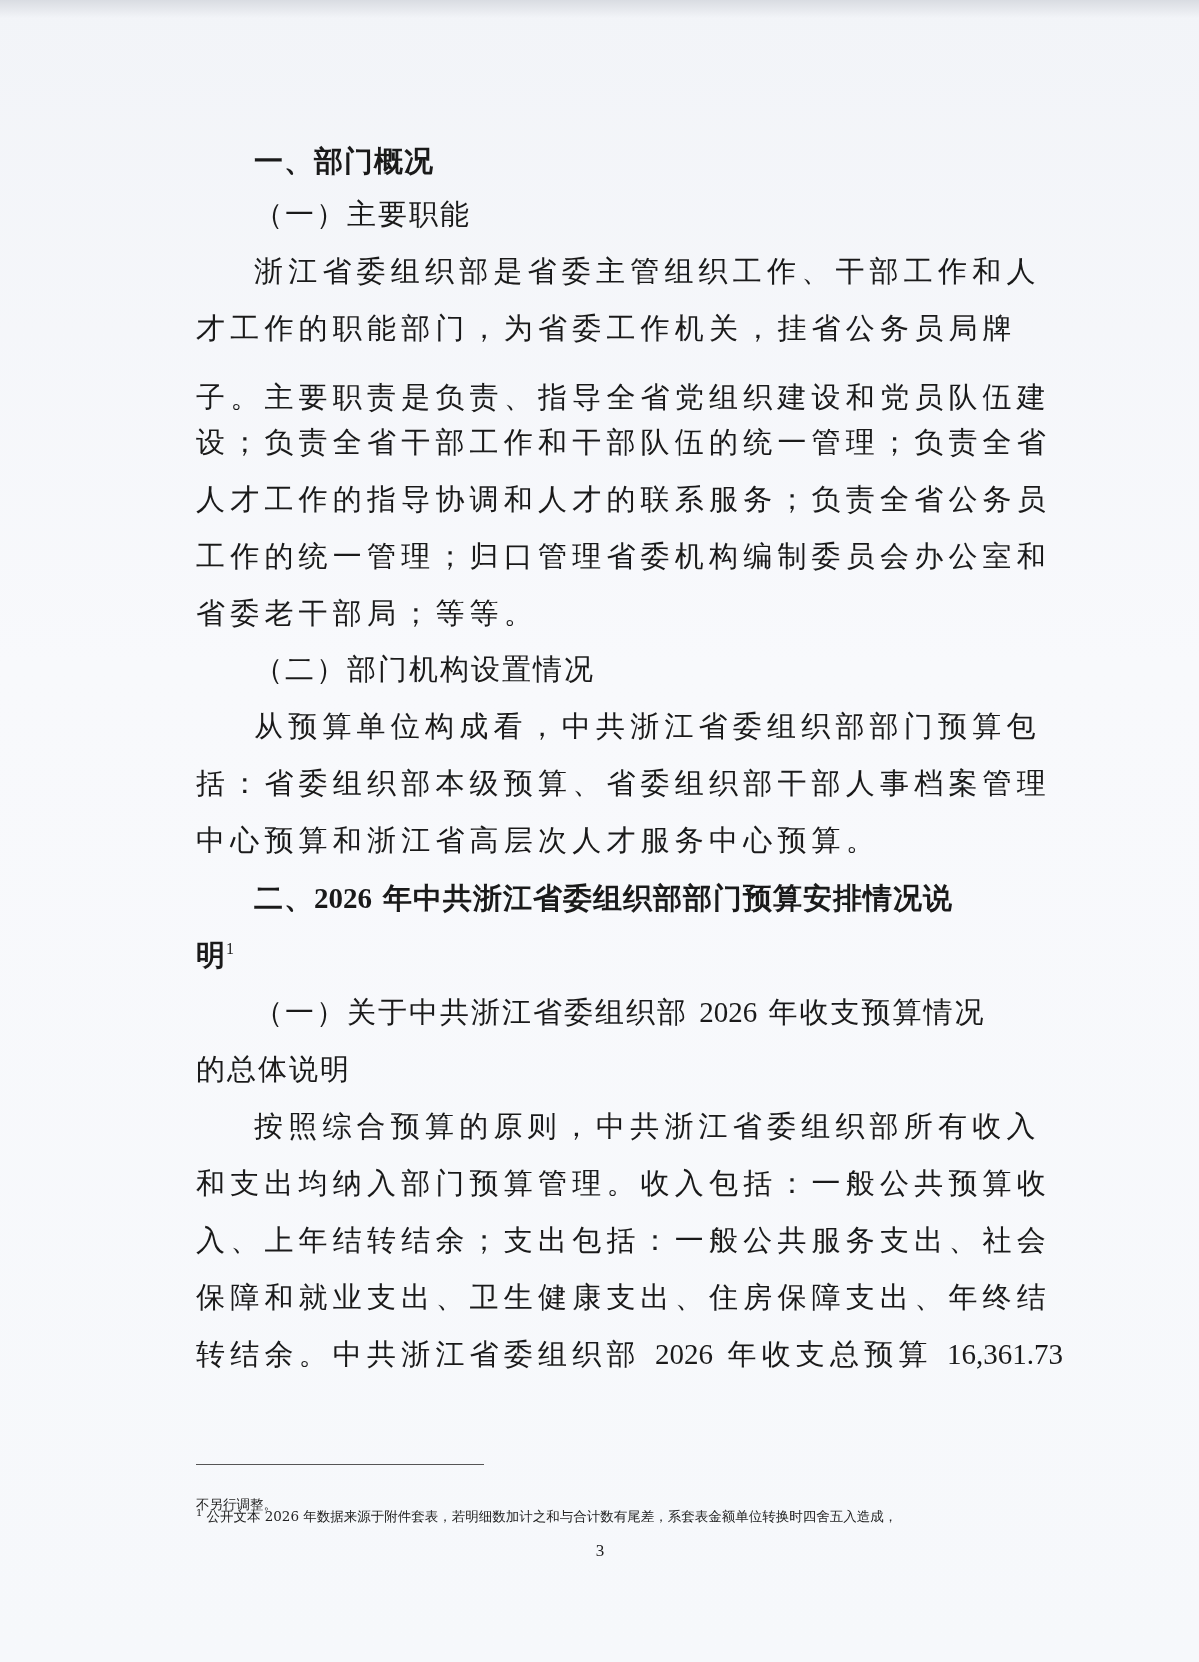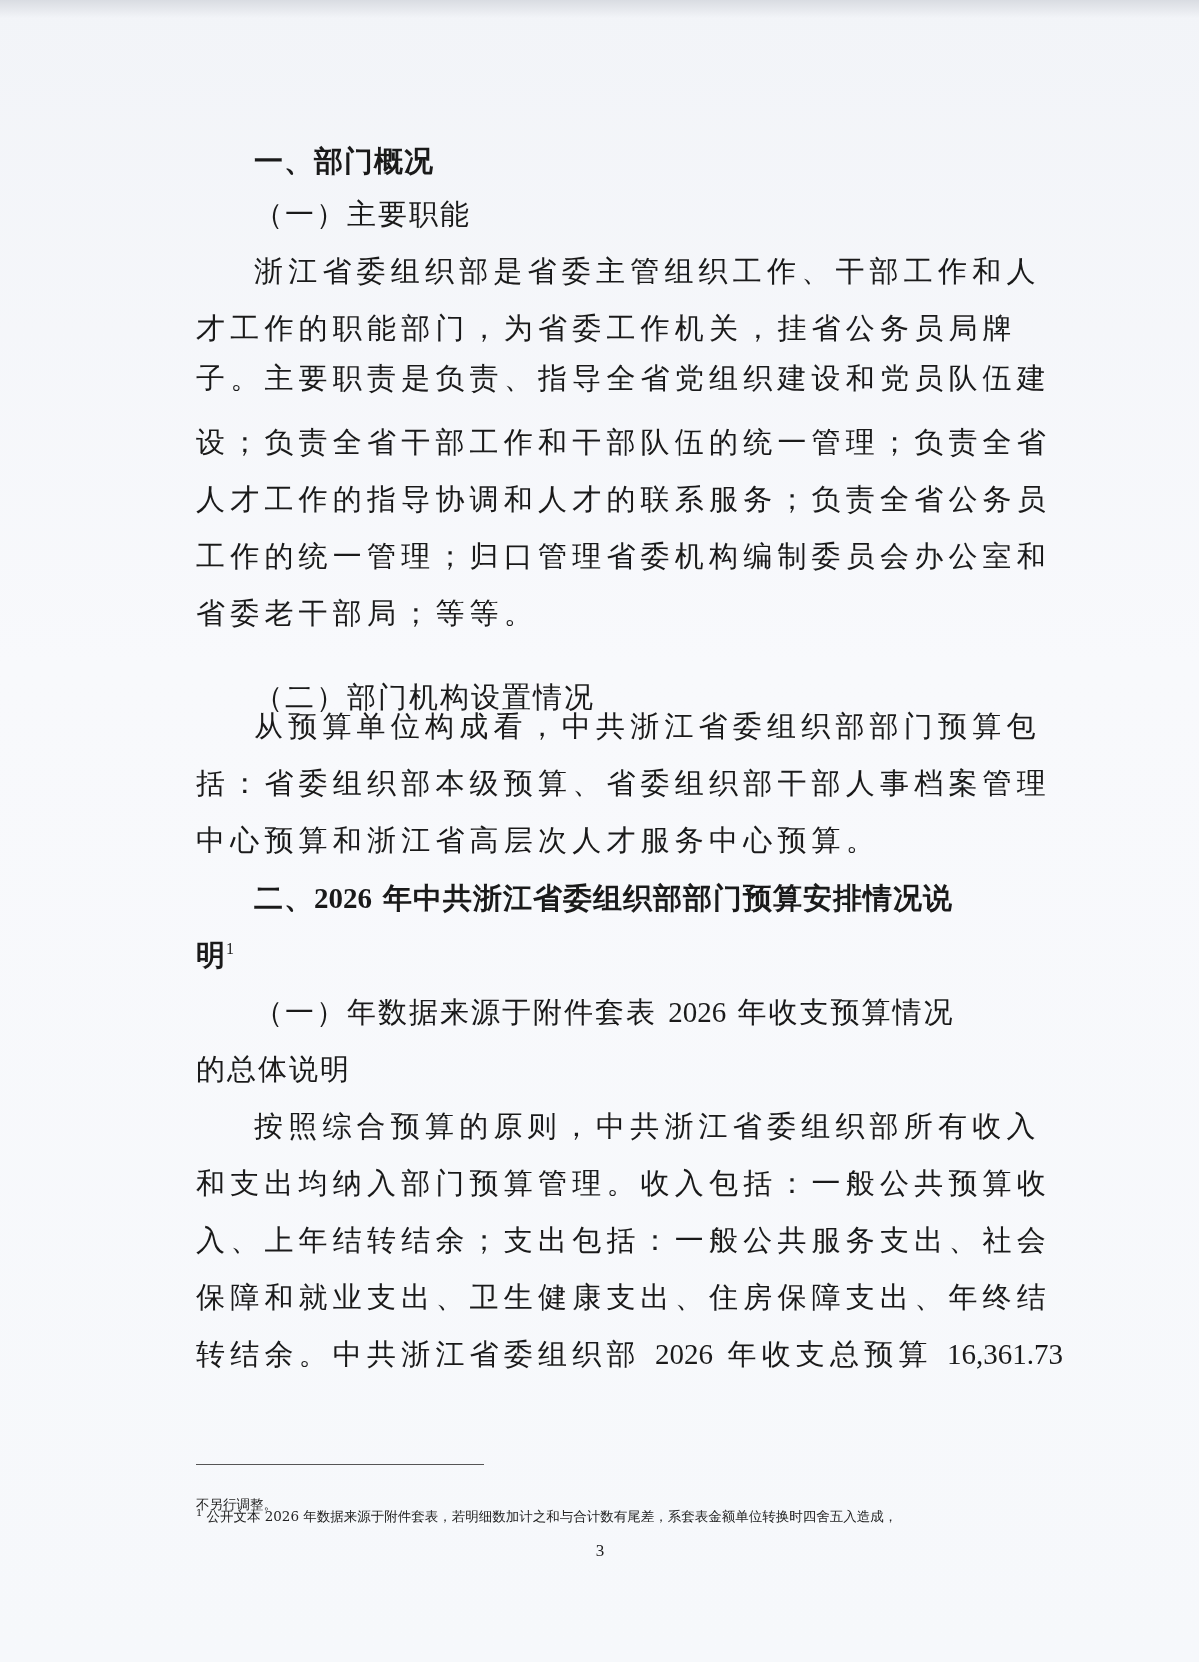--- a/index.html
+++ b/index.html
@@ -93,40 +93,40 @@
 <body>
 
 <div class="page">
   <div class="top-shade"></div>
 
   <div class="line heading1 indent" style="top:143px;">一、部门概况</div>
   <div class="line heading2 indent" style="top:196px;">（一）主要职能</div>
 
   <div class="line indent" style="top:253px;">浙江省委组织部是省委主管组织工作、干部工作和人</div>
   <div class="line" style="top:310px;">才工作的职能部门，为省委工作机关，挂省公务员局牌</div>
-  <div class="line" style="top:360px;">子。主要职责是负责、指导全省党组织建设和党员队伍建</div>
+  <div class="line" style="top:379px;">子。主要职责是负责、指导全省党组织建设和党员队伍建</div>
   <div class="line" style="top:424px;">设；负责全省干部工作和干部队伍的统一管理；负责全省</div>
   <div class="line" style="top:481px;">人才工作的指导协调和人才的联系服务；负责全省公务员</div>
   <div class="line" style="top:595px;">省委老干部局；等等。</div>
   <div class="line" style="top:538px;">工作的统一管理；归口管理省委机构编制委员会办公室和</div>
 
-  <div class="line heading2 indent" style="top:651px;margin-top:28px;">（二）部门机构设置情况</div>
+  <div class="line heading2 indent" style="top:651px;">（二）部门机构设置情况</div>
   <div class="line indent" style="top:708px;">从预算单位构成看，中共浙江省委组织部部门预算包</div>
   <div class="line" style="top:765px;">括：省委组织部本级预算、省委组织部干部人事档案管理</div>
   <div class="line" style="top:822px;">中心预算和浙江省高层次人才服务中心预算。</div>
 
   <div class="line heading1 indent" style="top:880px;">
     <span>二、</span><span class="num">2026</span><span> 年中共浙江省委组织部部门预算安排情况说</span>
   </div>
   <div class="line heading1" style="top:937px;">
     <span>明</span><span class="sup">1</span>
   </div>
 
   <div class="line heading2 indent" style="top:994px;">
-    <span>（一）年数据来源于附件套表 </span><span class="num">2026</span><span> 年收支预算情况</span>
+    <span>（一）关于中共浙江省委组织部 </span><span class="num">2026</span><span> 年收支预算情况</span>
   </div>
   <div class="line heading2" style="top:1051px;">的总体说明</div>
 
   <div class="line indent" style="top:1108px;">按照综合预算的原则，中共浙江省委组织部所有收入</div>
   <div class="line" style="top:1165px;">和支出均纳入部门预算管理。收入包括：一般公共预算收</div>
   <div class="line" style="top:1222px;">入、上年结转结余；支出包括：一般公共服务支出、社会</div>
   <div class="line" style="top:1279px;">保障和就业支出、卫生健康支出、住房保障支出、年终结</div>
   <div class="line" style="top:1336px;">
     <span>转结余。中共浙江省委组织部 </span><span class="num">2026</span><span> 年收支总预算 </span><span class="num">16,361.73</span>
   </div>

